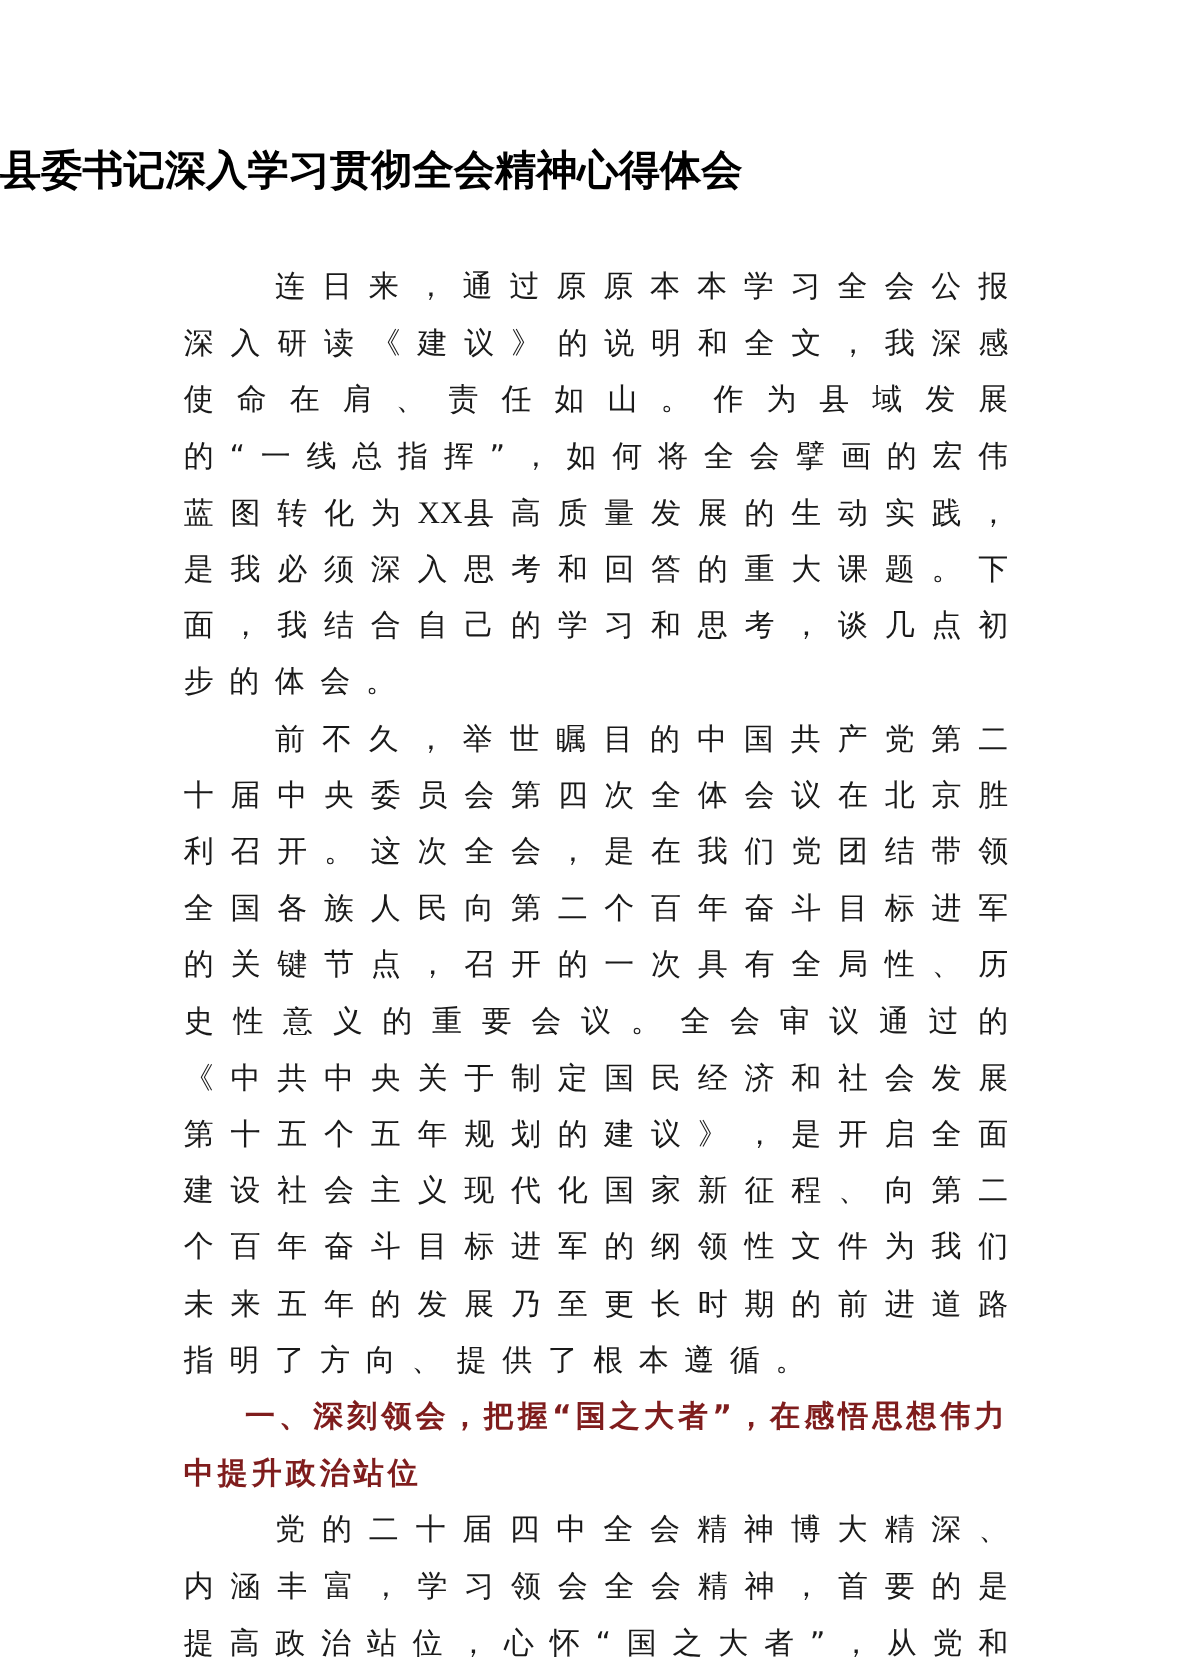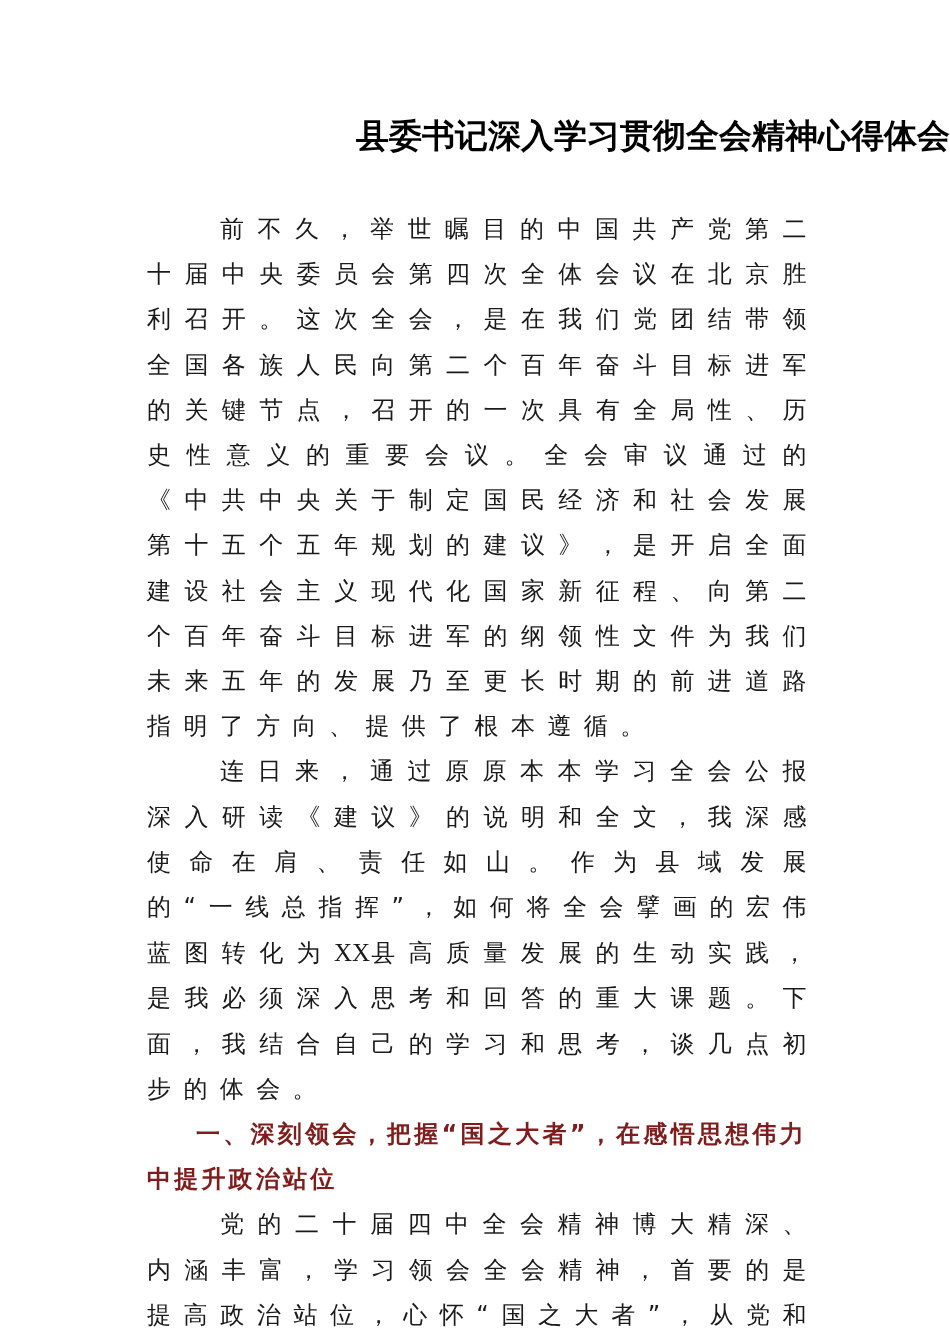--- a/index.html
+++ b/index.html
@@ -1,20 +1,20 @@
 <!DOCTYPE html>
 <html><head>
 <meta charset="utf-8">
 <style>
   html, body { margin: 0; padding: 0; background: #ffffff; }
   body { width: 950px; height: 1344px; position: relative; overflow: hidden; }
   .page { position: absolute; left: 147px; top: 0; width: 660px; color: #111; }
   .title {
     position: absolute; left: -147px; width: 950px; top: 112px;
-    text-align: right; font-family: "DejaVu Serif", serif; font-weight: bold;
+    text-align: left; font-family: "DejaVu Serif", serif; font-weight: bold;
     font-size: 33px; letter-spacing: 0px; color: #000; line-height: 48px;
   }
   .body { position: absolute; top: 207px; left: 0; width: 660px; }
   .p {
     margin: 0; font-family: "DejaVu Sans", sans-serif; font-size: 24px;
     line-height: 45.2px; letter-spacing: 12.4px; text-align: justify;
     text-indent: 73px; color: #1a1a1a; word-break: break-all;
     margin-right: -12px;
   }
   .h1 {
@@ -24,22 +24,22 @@
   }
   .xx { font-family: "Liberation Serif", serif; letter-spacing: 0; font-size: 25px; }
 </style>
 </head>
 <body>
 
 <div class="page">
   <div class="title">县委书记深入学习贯彻全会精神心得体会</div>
 
   <div class="body">
+    <p class="p"><span>连日来，通过原原本本学习全会公报深入研读《建议》的说明和全文，我深感使命在肩、责任如山。作为县域发展的“一线总指挥”，如何将全会擘画的宏伟蓝图转化为</span><span class="xx">XX</span><span>县高质量发展的生动实践，是我必须深入思考和回答的重大课题。下面，我结合自己的学习和思考，谈几点初步的体会。</span></p>
+
     <p class="p">前不久，举世瞩目的中国共产党第二十届中央委员会第四次全体会议在北京胜利召开。这次全会，是在我们党团结带领全国各族人民向第二个百年奋斗目标进军的关键节点，召开的一次具有全局性、历史性意义的重要会议。全会审议通过的《中共中央关于制定国民经济和社会发展第十五个五年规划的建议》，是开启全面建设社会主义现代化国家新征程、向第二个百年奋斗目标进军的纲领性文件为我们未来五年的发展乃至更长时期的前进道路指明了方向、提供了根本遵循。</p>
-
-    <p class="p"><span>连日来，通过原原本本学习全会公报深入研读《建议》的说明和全文，我深感使命在肩、责任如山。作为县域发展的“一线总指挥”，如何将全会擘画的宏伟蓝图转化为</span><span class="xx">XX</span><span>县高质量发展的生动实践，是我必须深入思考和回答的重大课题。下面，我结合自己的学习和思考，谈几点初步的体会。</span></p>
 
     <p class="h1">一、深刻领会，把握“国之大者”，在感悟思想伟力中提升政治站位</p>
 
     <p class="p">党的二十届四中全会精神博大精深、内涵丰富，学习领会全会精神，首要的是提高政治站位，心怀“国之大者”，从党和国家事业发展全局的高度来审视和把握。</p>
 
   </div>
 </div>
 
 </body></html>

